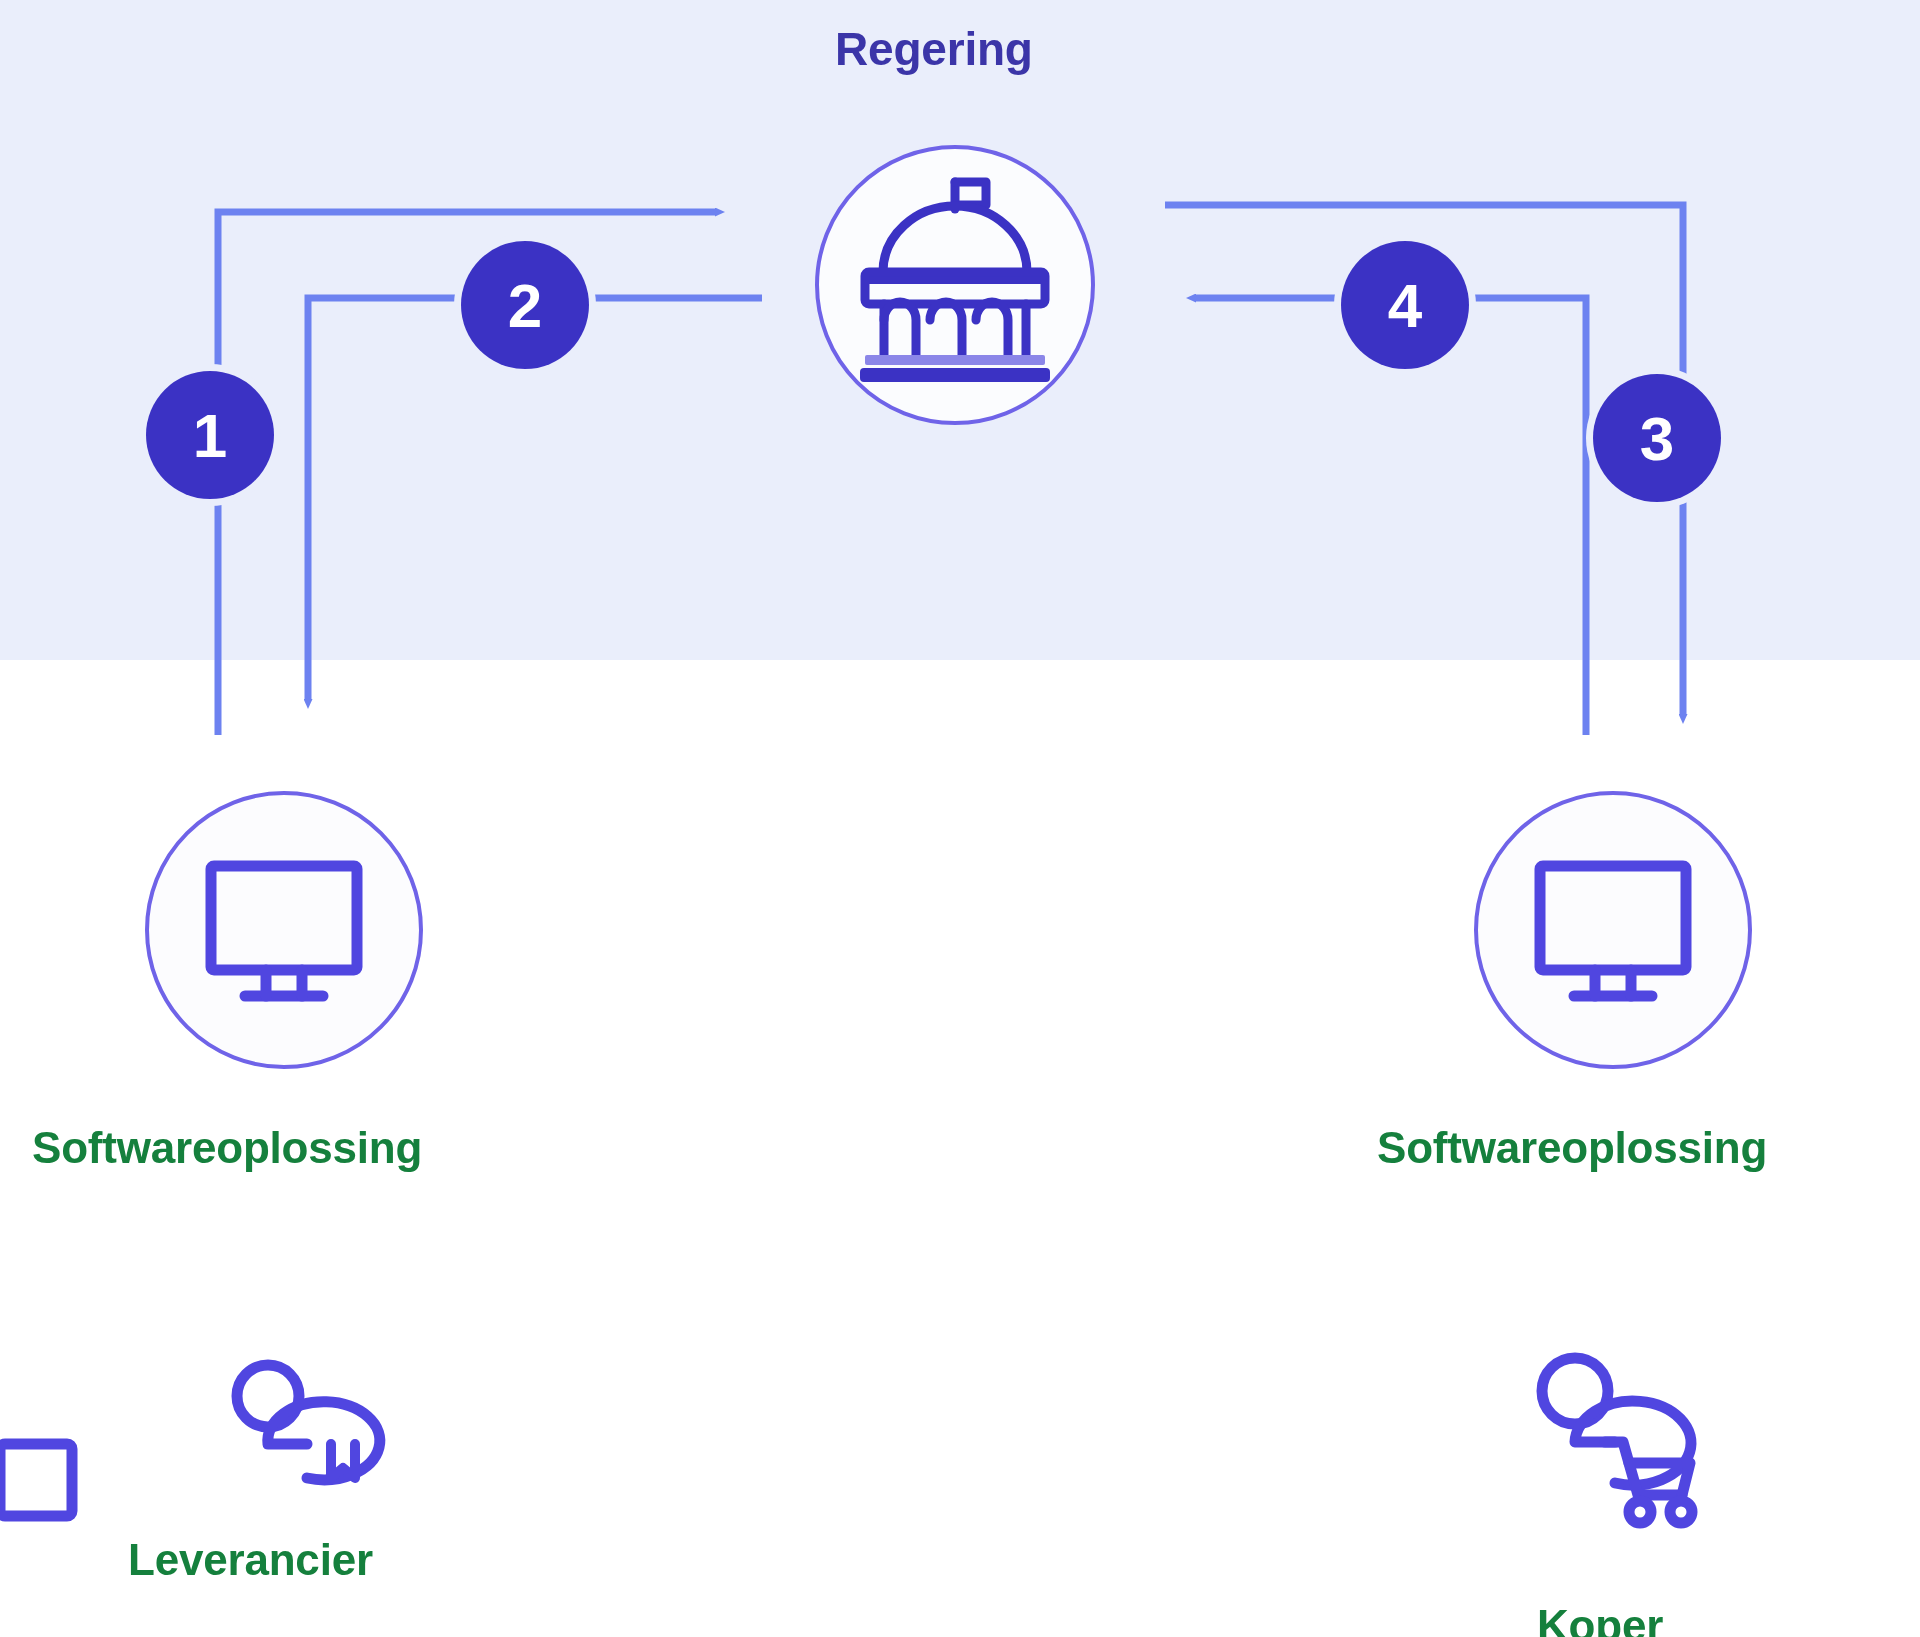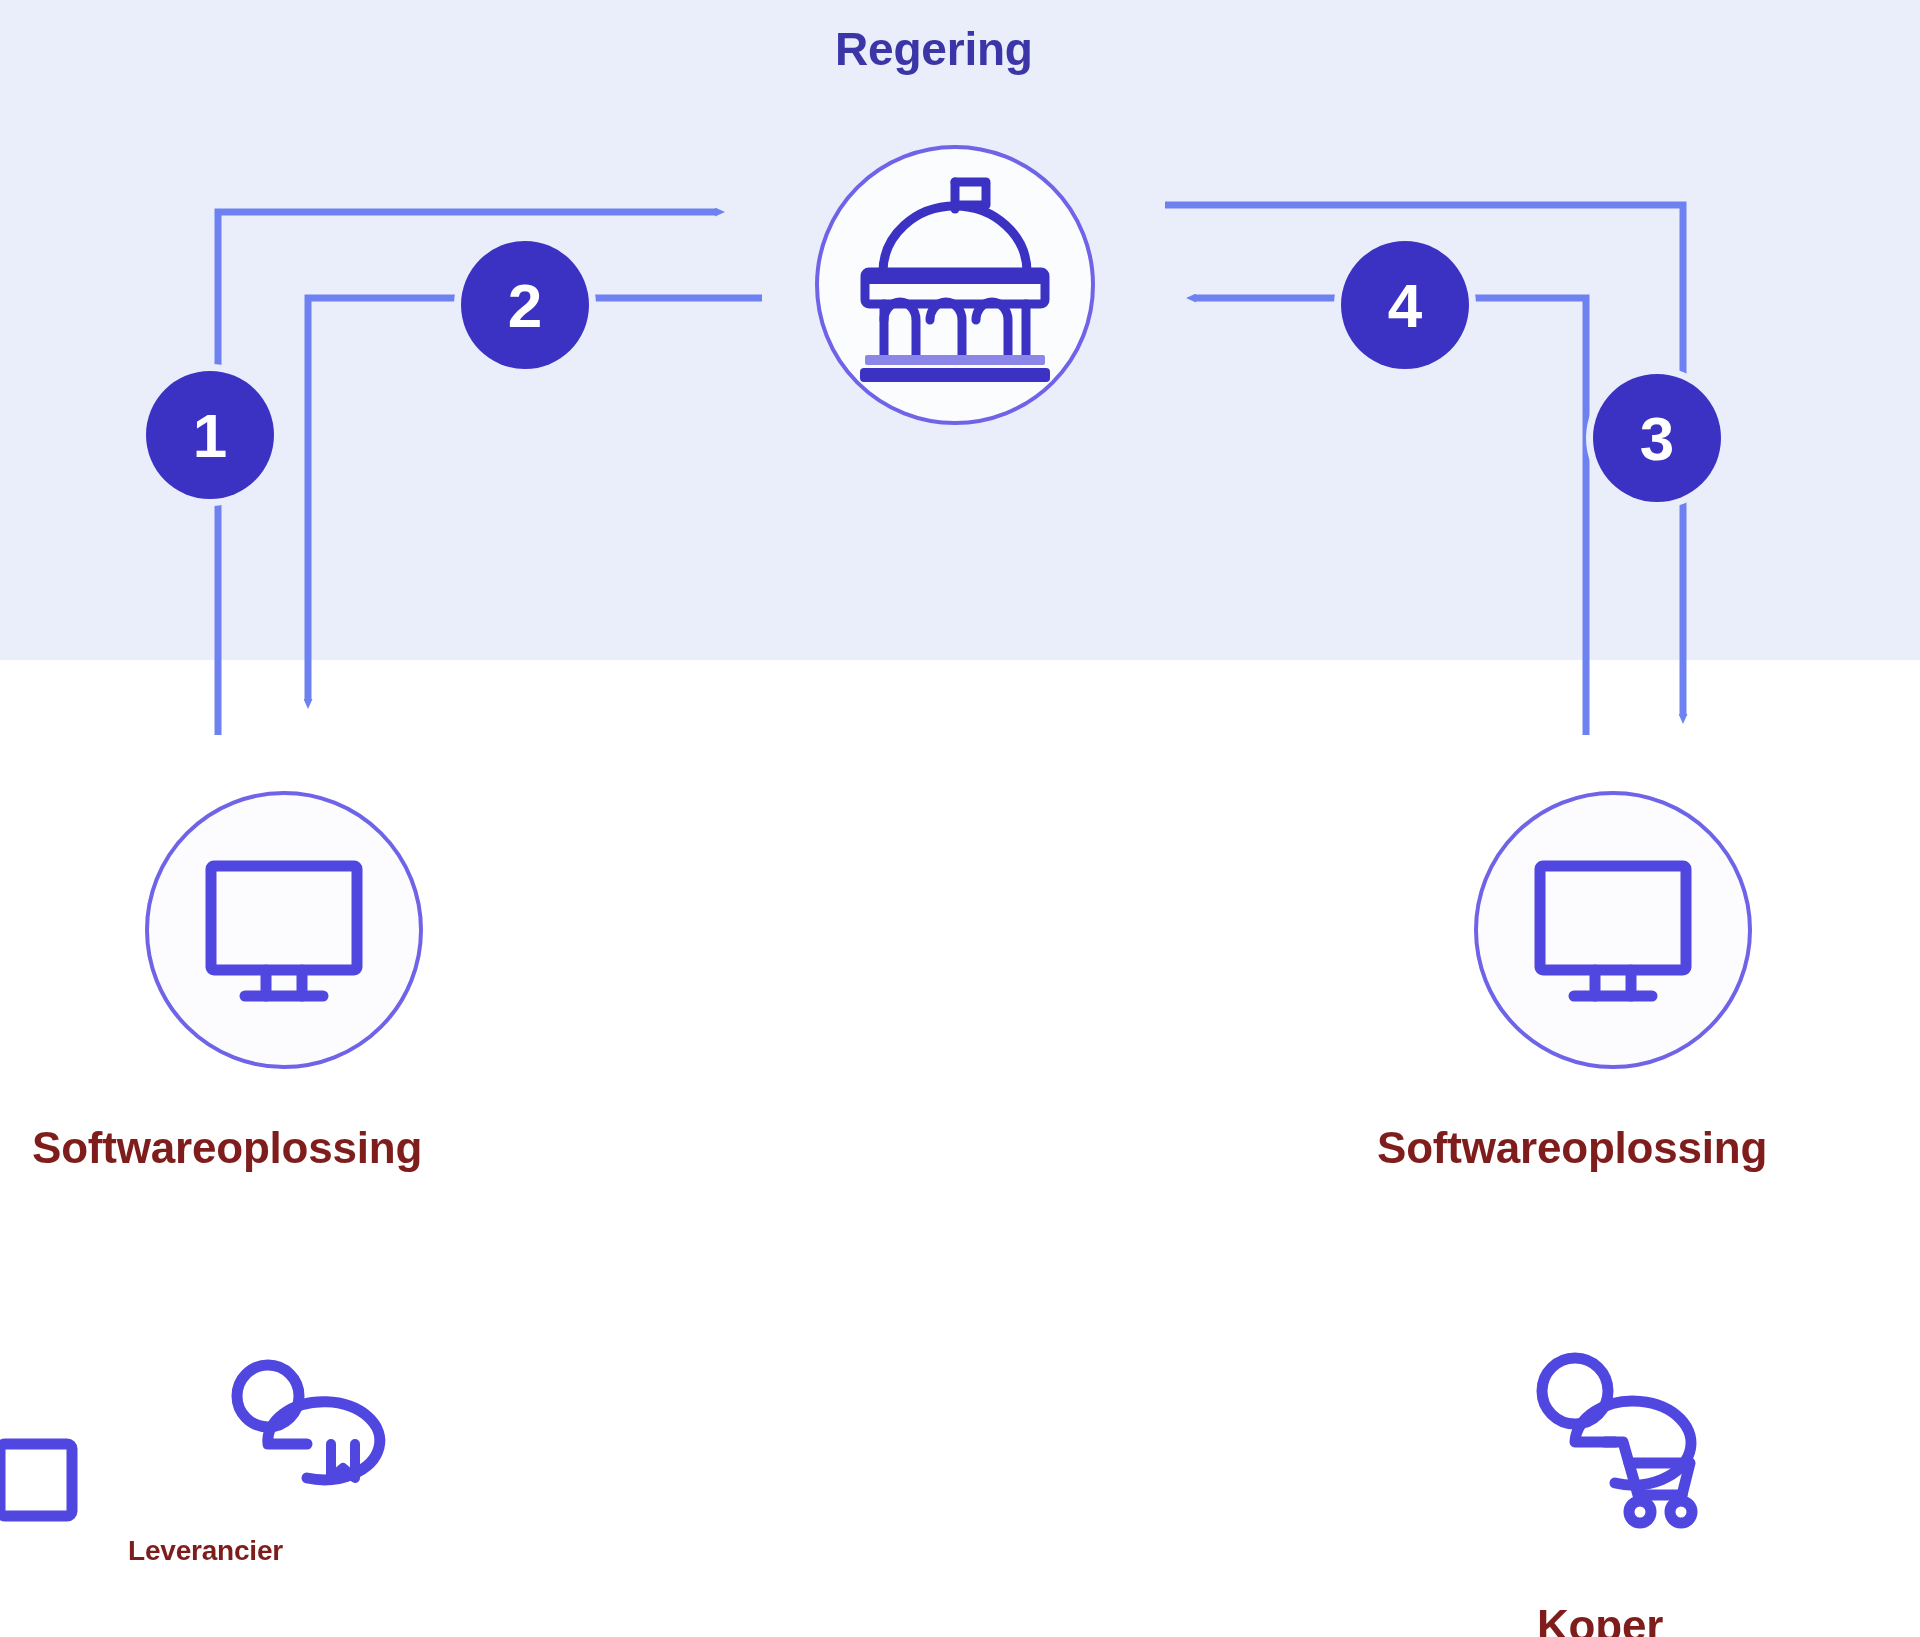--- a/index.html
+++ b/index.html
@@ -22,21 +22,21 @@
   }
   #flow-svg {
     position: absolute;
     left: 0; top: 0;
     width: 1920px;
     height: 1637px;
   }
   .node-label {
     position: absolute;
     font-weight: bold;
-    color: #7f1d1d;
+    color: #15803d;
     white-space: nowrap;
     letter-spacing: -0.2px;
   }
   #title-regering {
     top: 22px;
     left: 835px;
     font-size: 46px;
     color: #3b35a8;
   }
   #label-software-left {
@@ -45,21 +45,21 @@
     font-size: 44px;
   }
   #label-software-right {
     top: 1123px;
     left: 1377px;
     font-size: 44px;
   }
   #label-leverancier {
     top: 1535px;
     left: 128px;
-    font-size: 28px;
+    font-size: 44px;
     text-align: right;
   }
   #label-koper {
     top: 1601px;
     left: 1537px;
     font-size: 44px;
   }
   .step-badge {
     position: absolute;
     width: 128px;

